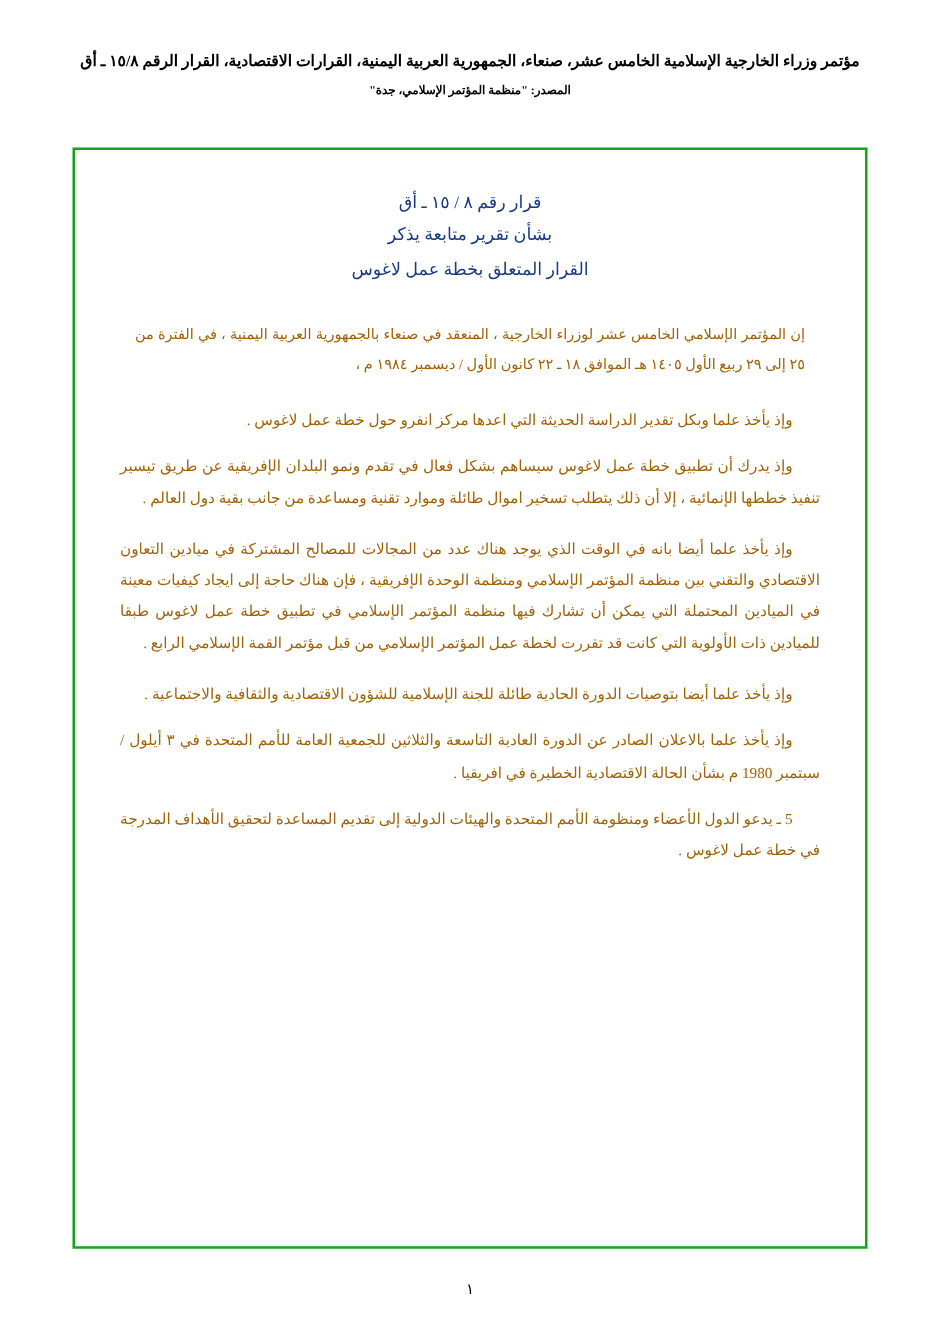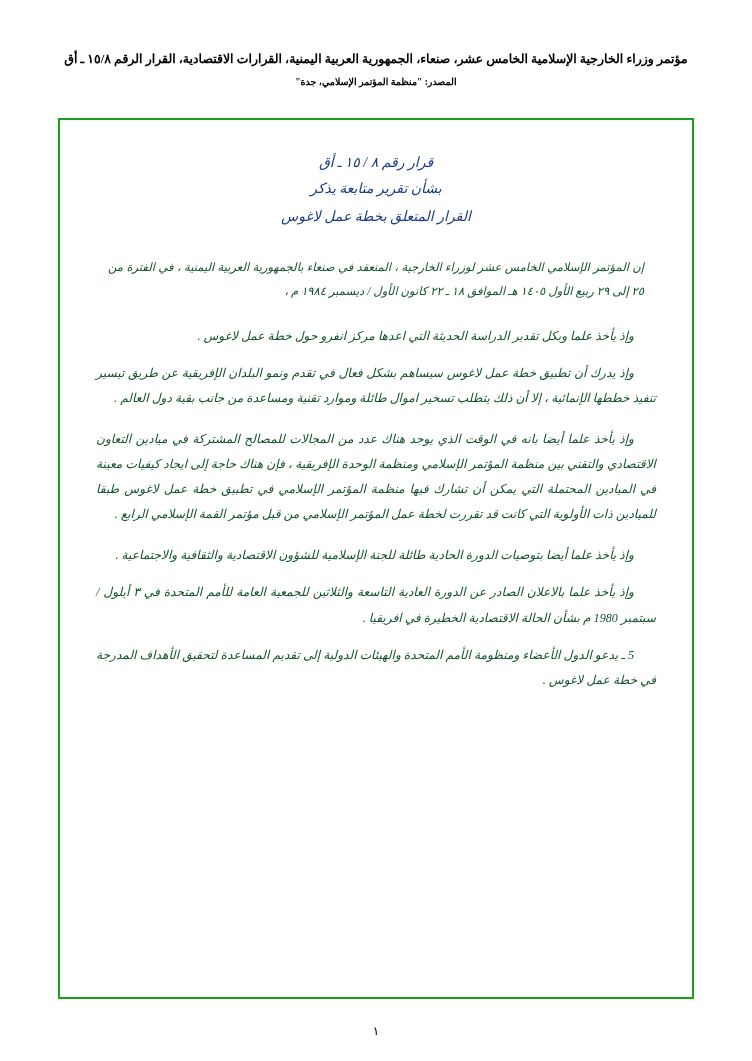--- a/index.html
+++ b/index.html
@@ -18,21 +18,21 @@
 
   .page {
     position: absolute;
     inset: 0;
     display: flex;
     flex-direction: column;
   }
 
   
   .doc-header {
-    margin-top: 50px;
+    margin-top: 40px;
     text-align: center;
     direction: rtl;
   }
   .doc-header .title-line {
     font-weight: bold;
     font-size: 12.5px;
     letter-spacing: 0;
     color: #000;
     line-height: 1.5;
     padding: 0 18px;
@@ -55,42 +55,41 @@
     background: #fff;
     box-sizing: border-box;
   }
   .frame-inner {
     position: absolute;
     inset: 0;
     padding: 24px 36px 7px 36px;
     box-sizing: border-box;
     direction: rtl;
     color: #15316b;
-    font-style: italic;
   }
 
   
   .decision-head {
     text-align: center;
     color: #1b3a86;
     line-height: 1.85;
     font-size: 14px;
     margin-top: 6px;
   }
   .decision-head div {
     margin: 0;
   }
   .decision-head .l3 {
     margin-top: 2px;
   }
 
   
   .body-text {
     margin-top: 26px;
-    color: #14532d;
+    color: #a16207;
   }
   .para {
     font-size: 12.2px;
     line-height: 2.05;
     text-align: justify;
     text-justify: inter-word;
     margin: 0 0 14px 0;
     letter-spacing: 0.2px;
   }
   .para.indent {

